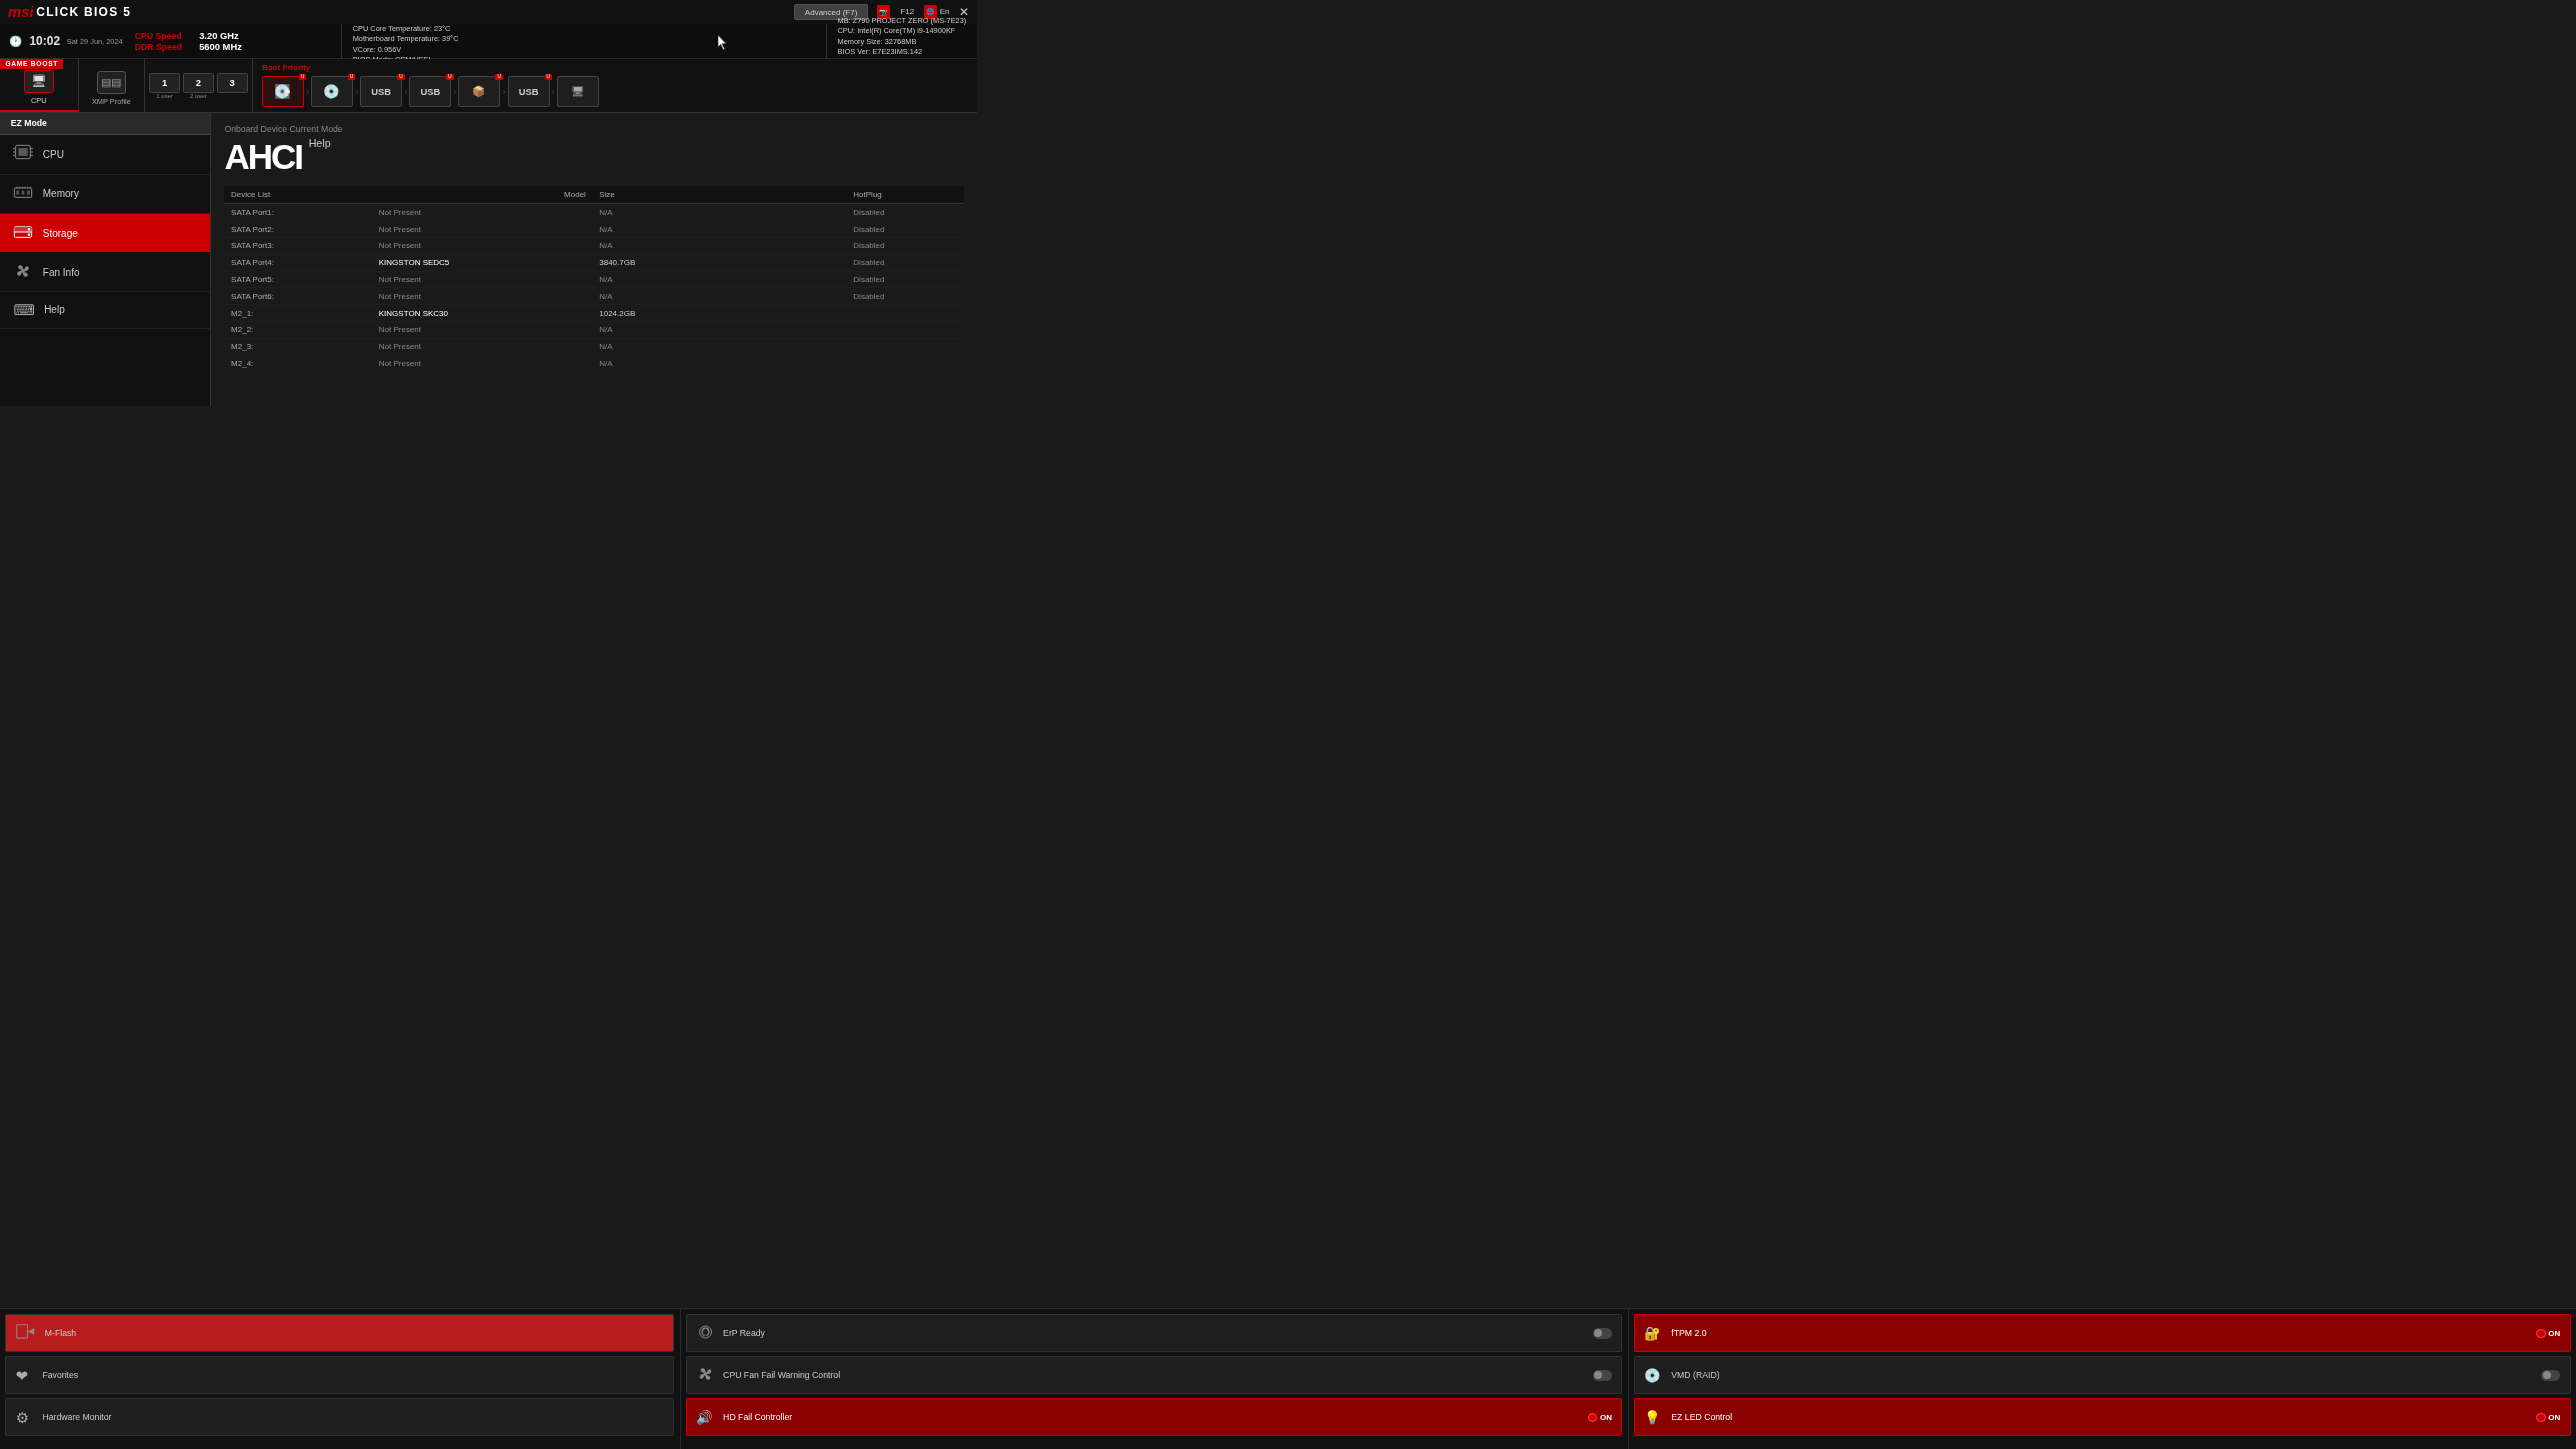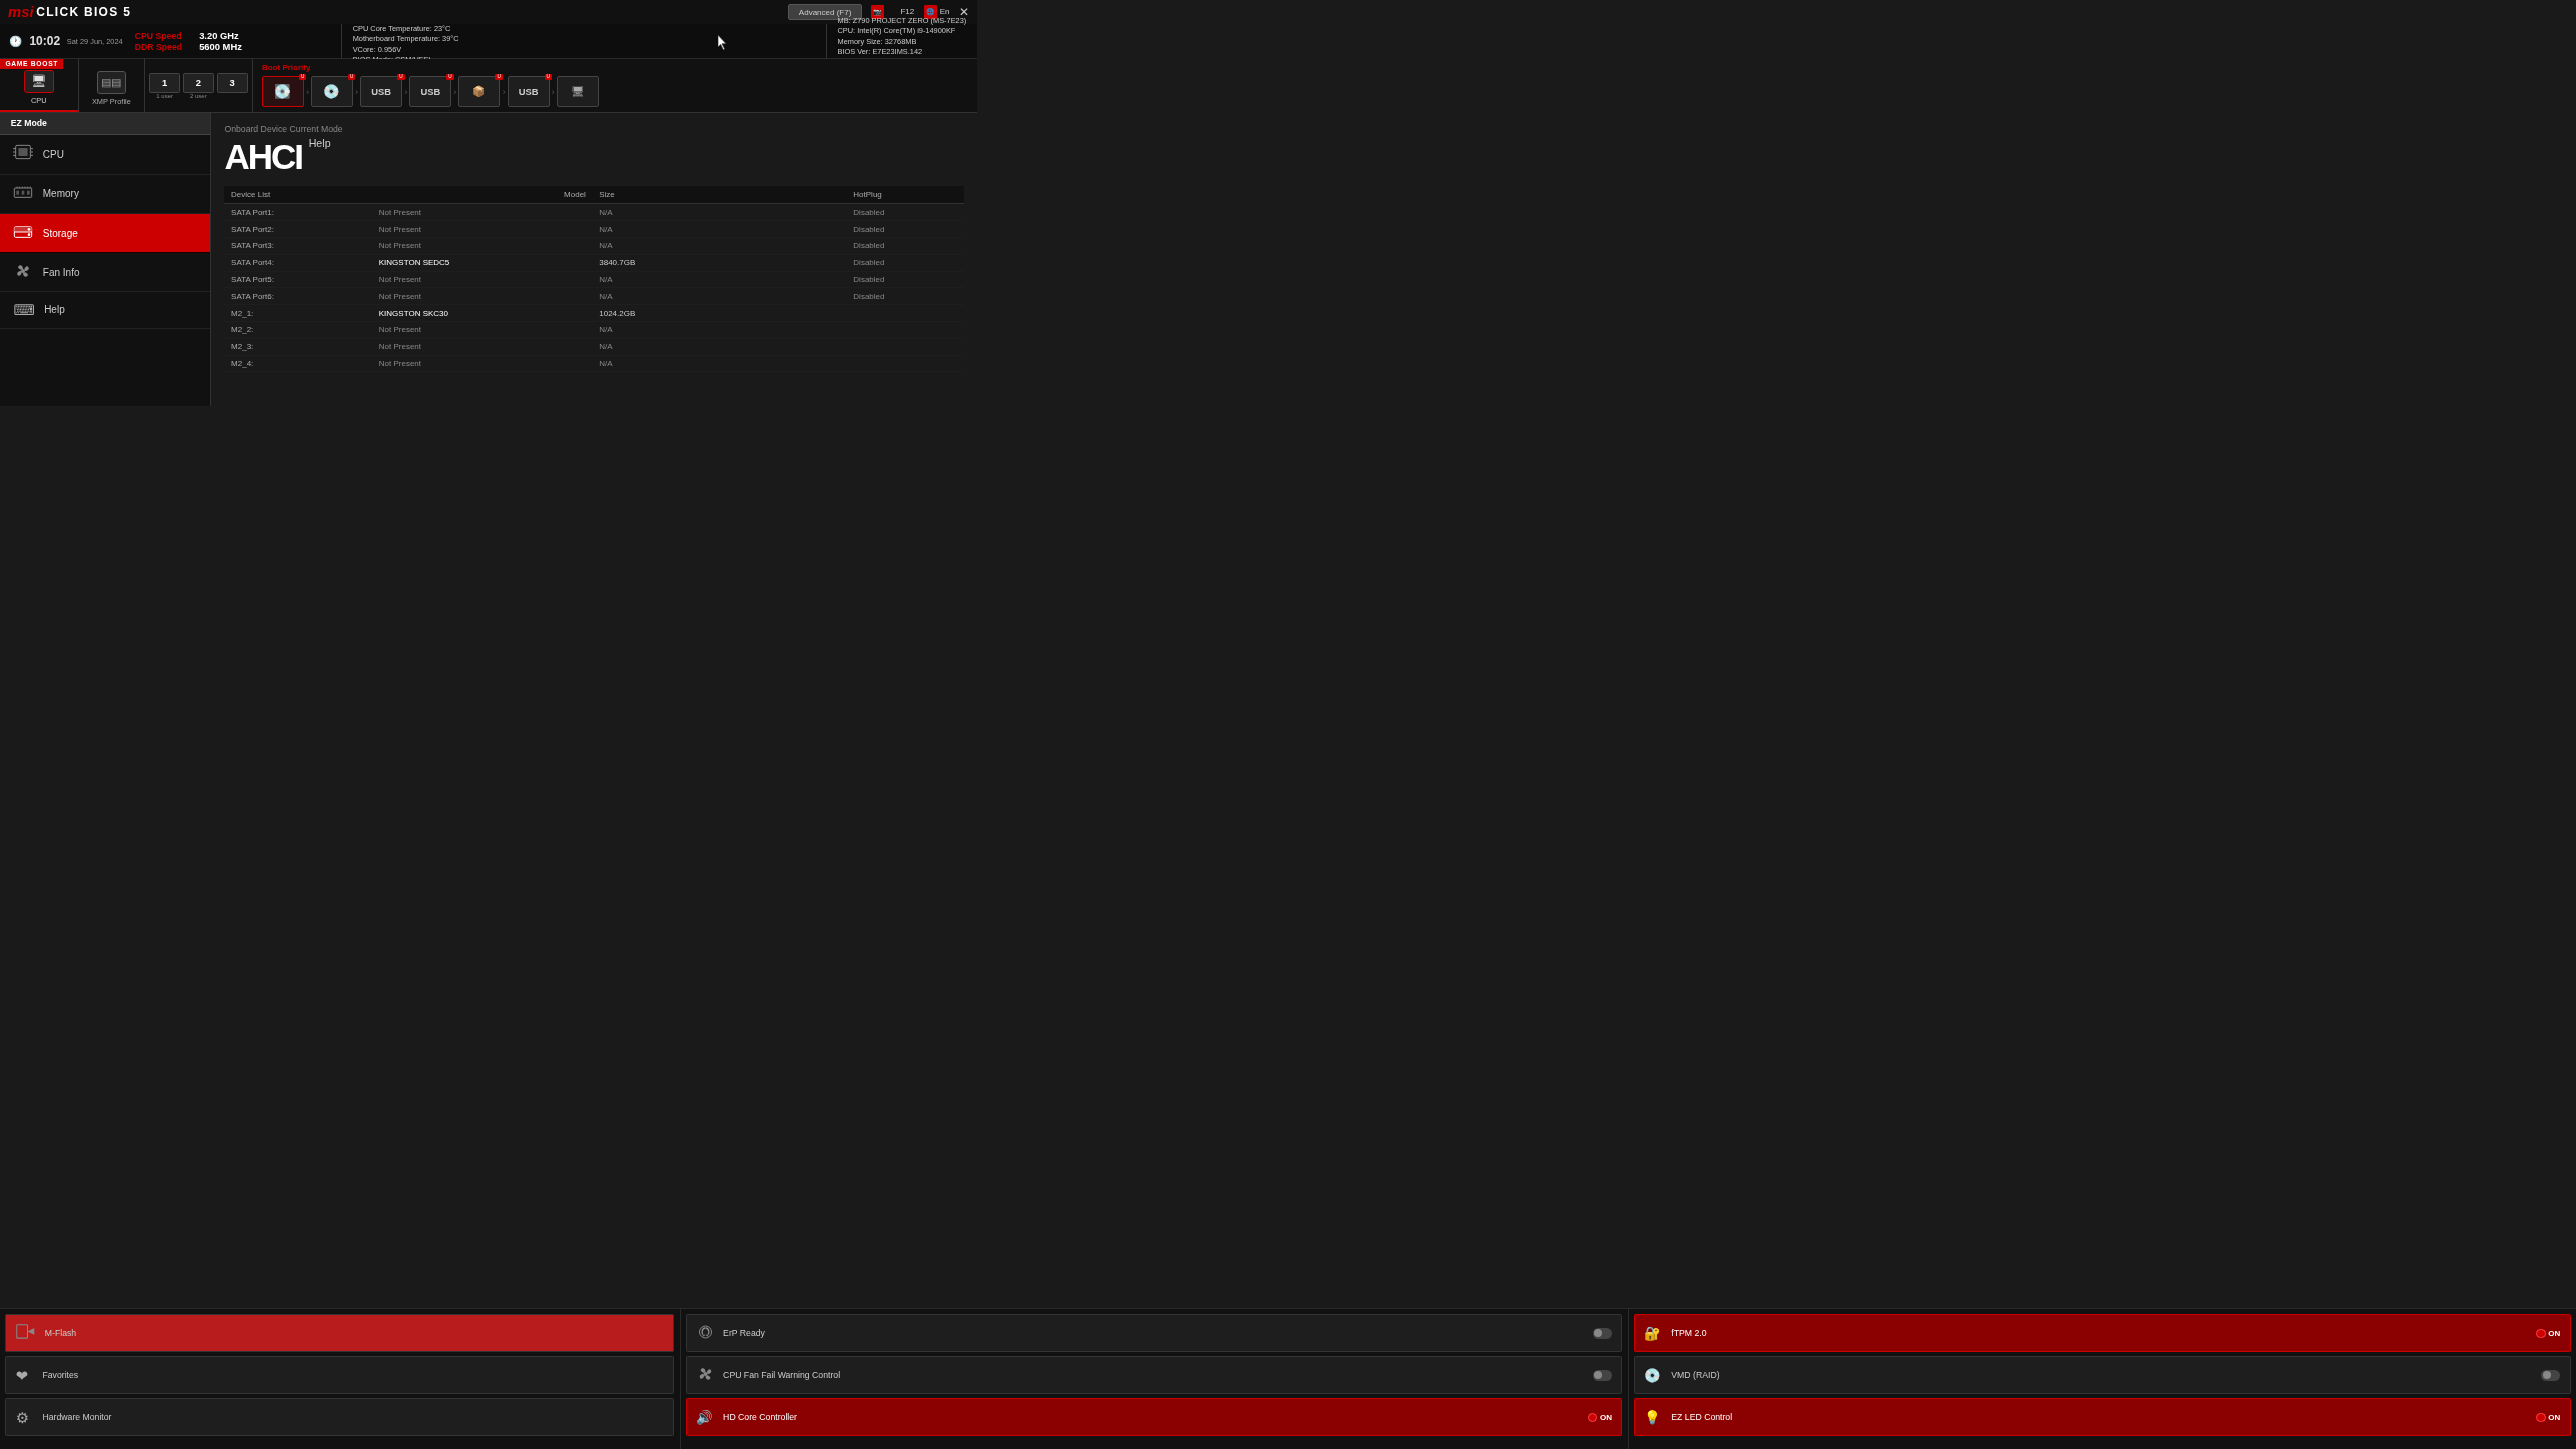--- a/index.html
+++ b/index.html
@@ -29,21 +29,21 @@
   <div style="display:flex;align-items:center;gap:6.7px;">
     <div style="display:flex;align-items:center;gap:2.7px;">
       <span style="color:white;font-weight:900;font-size:14.8px;font-style:italic;">
         <span style="color:#cc0000">m</span><span style="color:#cc0000">s</span><span style="color:#cc0000">i</span>
       </span>
       <span style="color:white;font-size:12px;font-weight:bold;letter-spacing:1.3px;">CLICK BIOS 5</span>
     </div>
   </div>
   <div style="display:flex;align-items:center;gap:9.4px;">
     <button style="background:#404040;border:0.7px solid #555;color:#ccc;padding:2.7px 9.4px;font-size:8px;cursor:pointer;border-radius:2px;">Advanced (F7)</button>
-    <div style="display:flex;align-items:center;gap:16px;cursor:pointer;">
+    <div style="display:flex;align-items:center;gap:10px;cursor:pointer;">
       <div style="background:#cc0000;width:13.4px;height:13.4px;border-radius:1.3px;display:flex;align-items:center;justify-content:center;font-size:6.7px;color:white;">📷</div>
       <span style="color:#ccc;font-size:8px;">F12</span>
     </div>
     <div style="display:flex;align-items:center;gap:2.7px;cursor:pointer;">
       <div style="background:#cc0000;width:13.4px;height:13.4px;border-radius:1.3px;display:flex;align-items:center;justify-content:center;font-size:6.7px;color:white;">🌐</div>
       <span style="color:#ccc;font-size:8px;">En</span>
     </div>
     <span style="color:#ccc;font-size:12px;cursor:pointer;">✕</span>
   </div>
 </div>
@@ -386,21 +386,21 @@
         <span>CPU Fan Fail Warning Control</span>
       </div>
       <div style="width:19px;height:10.7px;border-radius:5.4px;background:#444;position:relative;flex-shrink:0;">
         <div style="width:8px;height:8px;border-radius:50%;background:#888;position:absolute;top:1.3px;left:1.3px;"></div>
       </div>
     </div>
 
     <div style="display:flex;align-items:center;justify-content:space-between;background:#8b0000;border:0.7px solid #cc0000;padding:6.7px 9.4px;cursor:pointer;color:white;font-size:8.7px;border-radius:1.3px;min-height:38px;">
       <div style="display:flex;align-items:center;gap:6.7px;">
         <span style="font-size:13.4px;color:#ffaaaa;min-width:20px;">🔊</span>
-        <span>HD Core Controller</span>
+        <span>HD Fail Controller</span>
       </div>
       <div style="display:flex;align-items:center;gap:2.7px;flex-shrink:0;">
         <div style="width:9.4px;height:9.4px;border-radius:50%;background:#cc0000;border:1.3px solid #ff4444;"></div>
         <span style="color:white;font-size:8px;font-weight:bold;">ON</span>
       </div>
     </div>
   </div>
 
   <div style="display:flex;flex-direction:column;padding:5.4px;gap:4px;flex:1.4;">
 

